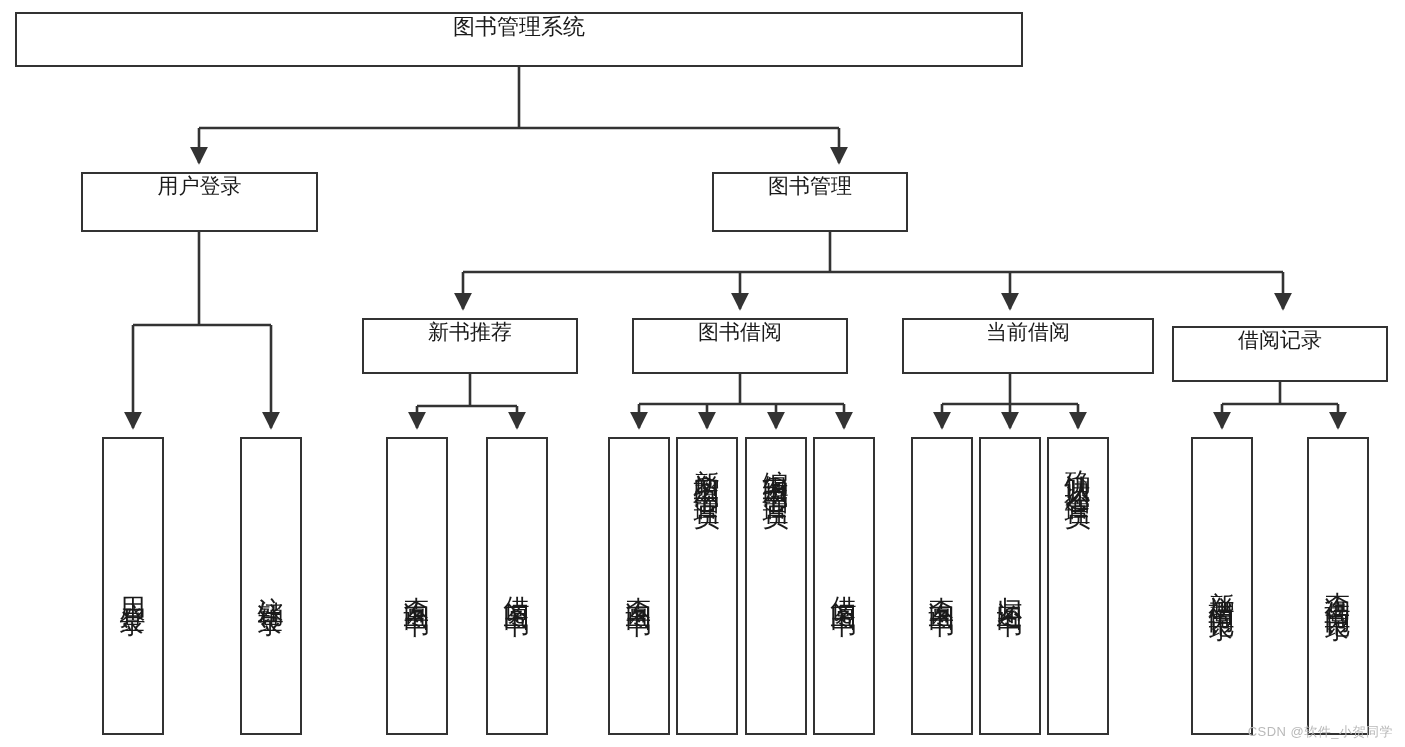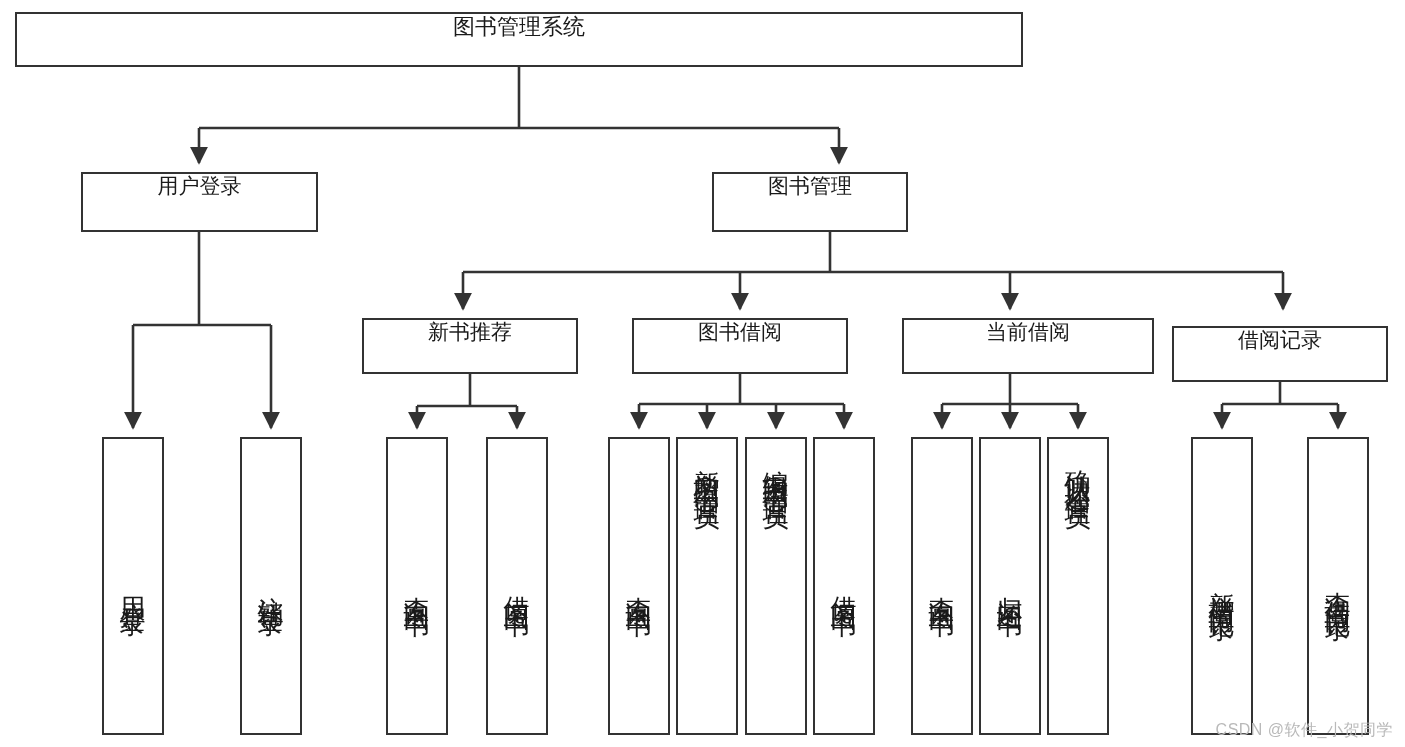--- a/index.html
+++ b/index.html
@@ -70,21 +70,21 @@
     letter-spacing: 5px;
     white-space: nowrap;
     line-height: 1;
   }
   
   .n-leaf.center-v { align-items: center; padding-top: 0; }
   .watermark {
     position: absolute;
     right: 12px;
     bottom: 6px;
-    font-size: 16px;
+    font-size: 13px;
     color: #b9b9b9;
     white-space: nowrap;
     letter-spacing: 0.5px;
   }
 </style>
 </head>
 <body>
 
 <div id="canvas">
 

